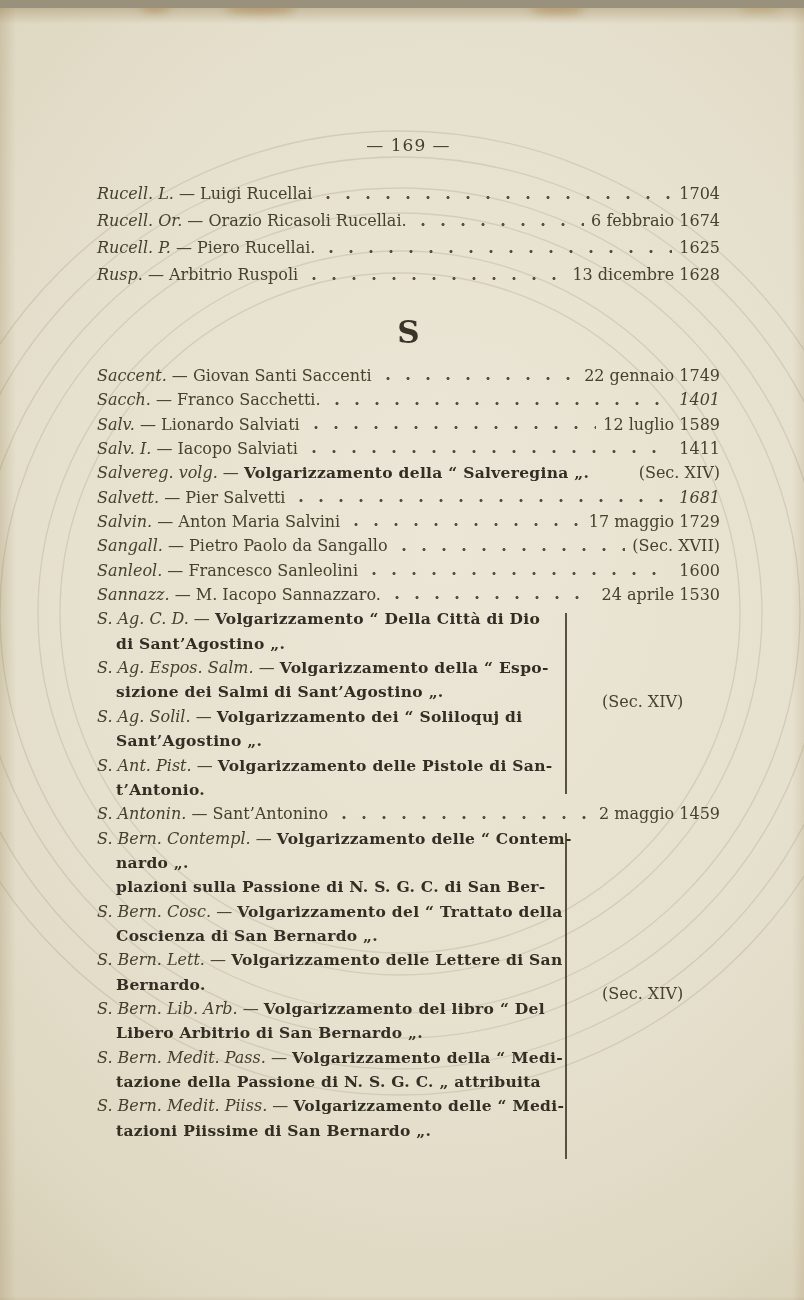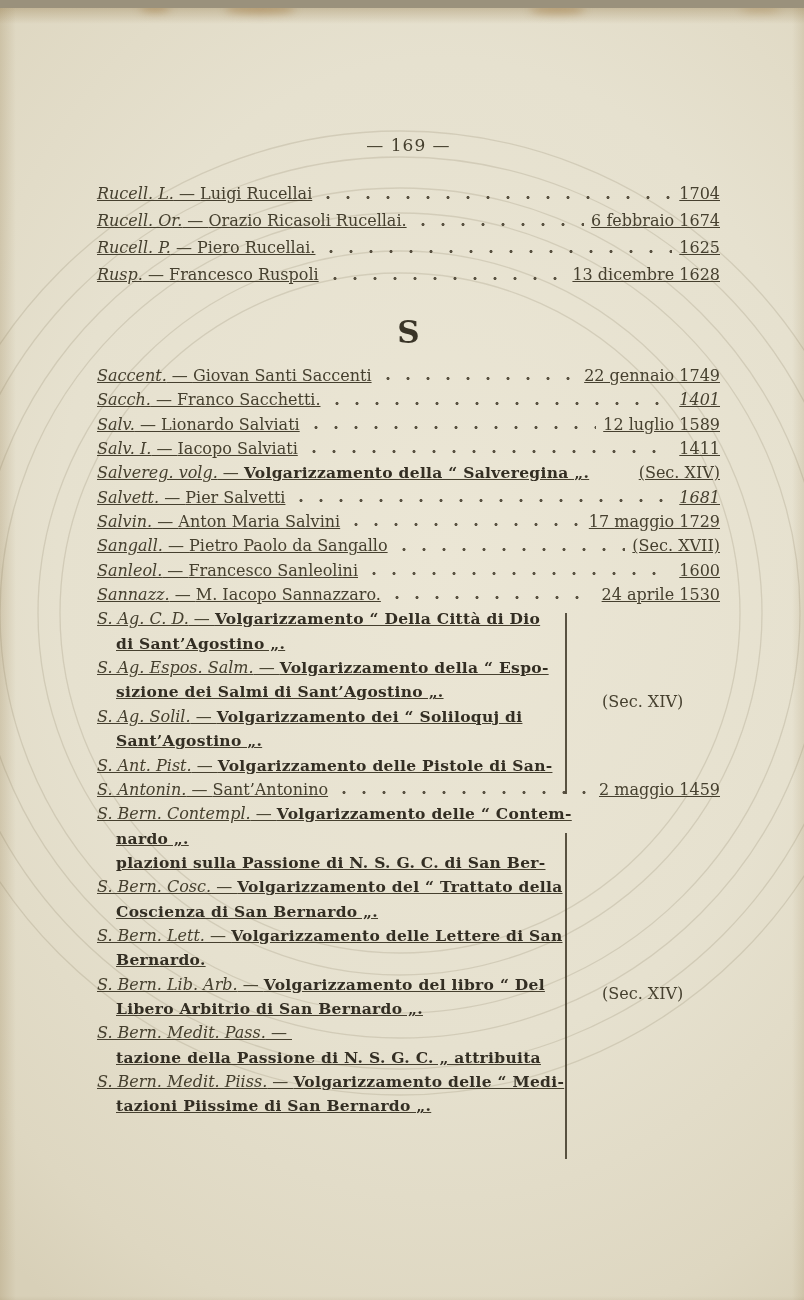--- a/index.html
+++ b/index.html
@@ -30,21 +30,21 @@
   .stamp { position:absolute; left:0; top:0; pointer-events:none; }
 
   .pagenum {
     position:absolute; top:127px; left:97px; width:623px;
     text-align:center; font-size:17px; letter-spacing:1px;
   }
   .section-heading {
     position:absolute; top:306px; left:97px; width:623px;
     text-align:center; font-size:31px; font-weight:bold; color:#3a3528;
   }
-  .entries { position:absolute; left:97px; width:623px;text-decoration:underline; }
+  .entries { position:absolute; left:97px; width:623px; }
   .top-entries { top:172px; }
   .top-entries .row { height:27px; line-height:27px; }
   .s-entries { top:356px; }
   .s-entries .row { height:24.35px; line-height:24.35px; }
 
   .row { display:flex; align-items:baseline; font-size:16px; }
   .row span { white-space:pre; }
   .row.indent { padding-left:19px;justify-content:flex-end; }
   .abbr { font-style:italic; }
   .txt.bold { font-weight:bold; letter-spacing:0.3px; font-size:15.5px; color:#332e23; }
@@ -106,21 +106,21 @@
       <div class="row">
         <span class="abbr">Rucell. P.</span>
         <span class="dash"> — </span>
         <span class="txt">Piero Rucellai.</span>
         <span class="leader dots"></span>
         <span class="date">1625</span>
       </div>
       <div class="row">
         <span class="abbr">Rusp.</span>
         <span class="dash"> — </span>
-        <span class="txt">Francesco Ruspoli</span>
+        <span class="txt">Arbitrio Ruspoli</span>
         <span class="leader dots"></span>
         <span class="date">13 dicembre 1628</span>
       </div>
     </div>
 
   <div class="section-heading">S</div>
 
   <div class="entries s-entries">
       <div class="row">
         <span class="abbr">Saccent.</span>
@@ -221,20 +221,24 @@
       <div class="row indent">
         <span class="txt bold">Sant’Agostino „.</span>
         <span class="leader"></span>
       </div>
       <div class="row">
         <span class="abbr">S. Ant. Pist.</span>
         <span class="dash"> — </span>
         <span class="txt bold">Volgarizzamento delle Pistole di San-</span>
         <span class="leader"></span>
       </div>
+      <div class="row indent">
+        <span class="txt bold">t’Antonio.</span>
+        <span class="leader"></span>
+      </div>
       <div class="row">
         <span class="abbr">S. Antonin.</span>
         <span class="dash"> — </span>
         <span class="txt">Sant’Antonino</span>
         <span class="leader dots"></span>
         <span class="date">2 maggio 1459</span>
       </div>
       <div class="row">
         <span class="abbr">S. Bern. Contempl.</span>
         <span class="dash"> — </span>
@@ -275,20 +279,21 @@
         <span class="txt bold">Volgarizzamento del libro “ Del</span>
         <span class="leader"></span>
       </div>
       <div class="row indent">
         <span class="txt bold">Libero Arbitrio di San Bernardo „.</span>
         <span class="leader"></span>
       </div>
       <div class="row">
         <span class="abbr">S. Bern. Medit. Pass.</span>
         <span class="dash"> — </span>
+        <span class="txt bold">Volgarizzamento della “ Medi-</span>
         <span class="leader"></span>
       </div>
       <div class="row indent">
         <span class="txt bold">tazione della Passione di N. S. G. C. „ attribuita</span>
         <span class="leader"></span>
       </div>
       <div class="row">
         <span class="abbr">S. Bern. Medit. Piiss.</span>
         <span class="dash"> — </span>
         <span class="txt bold">Volgarizzamento delle “ Medi-</span>

